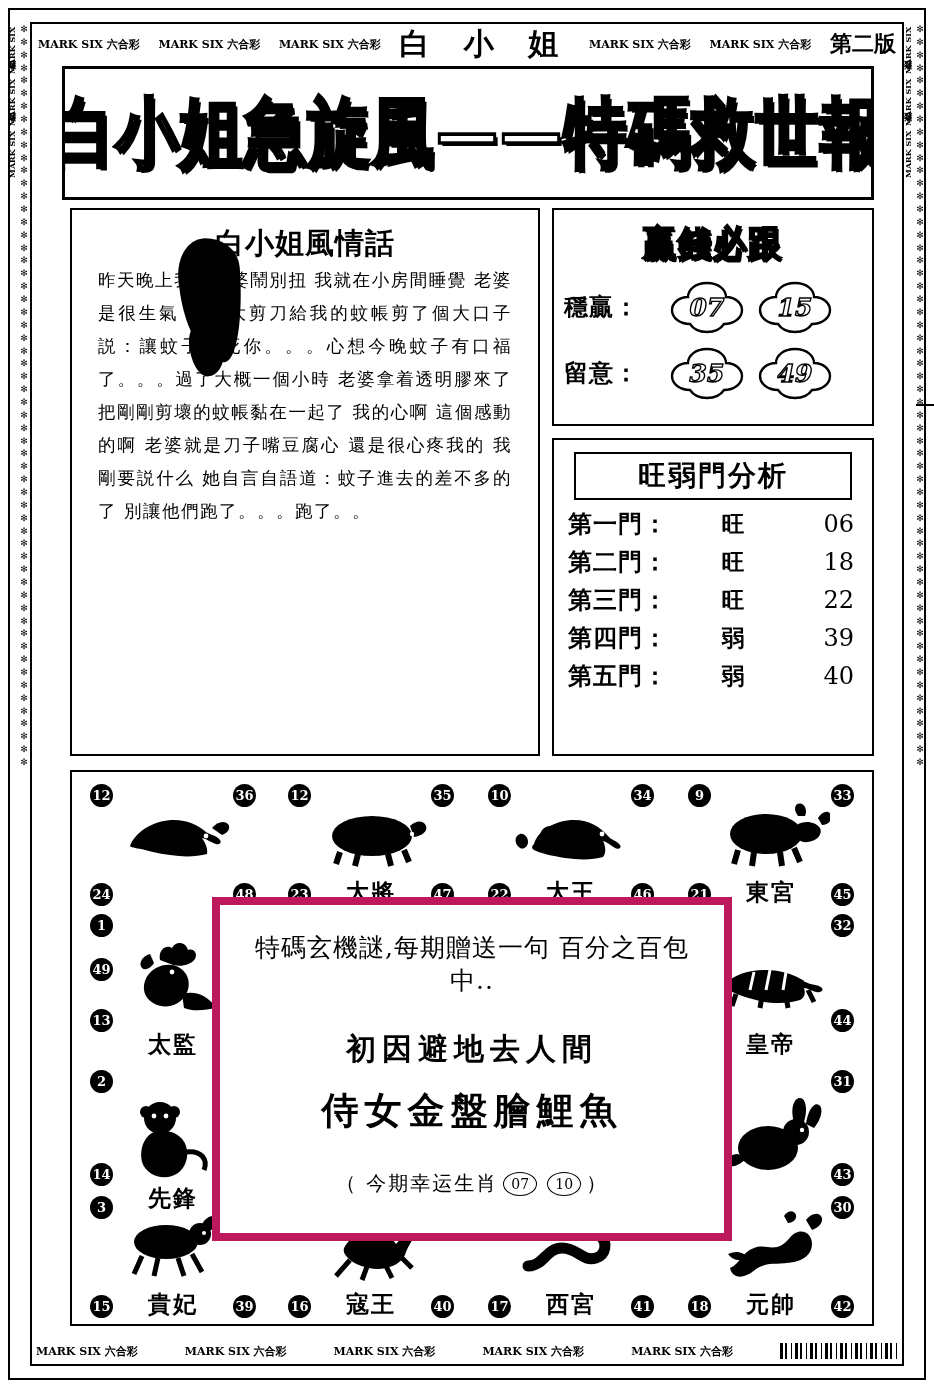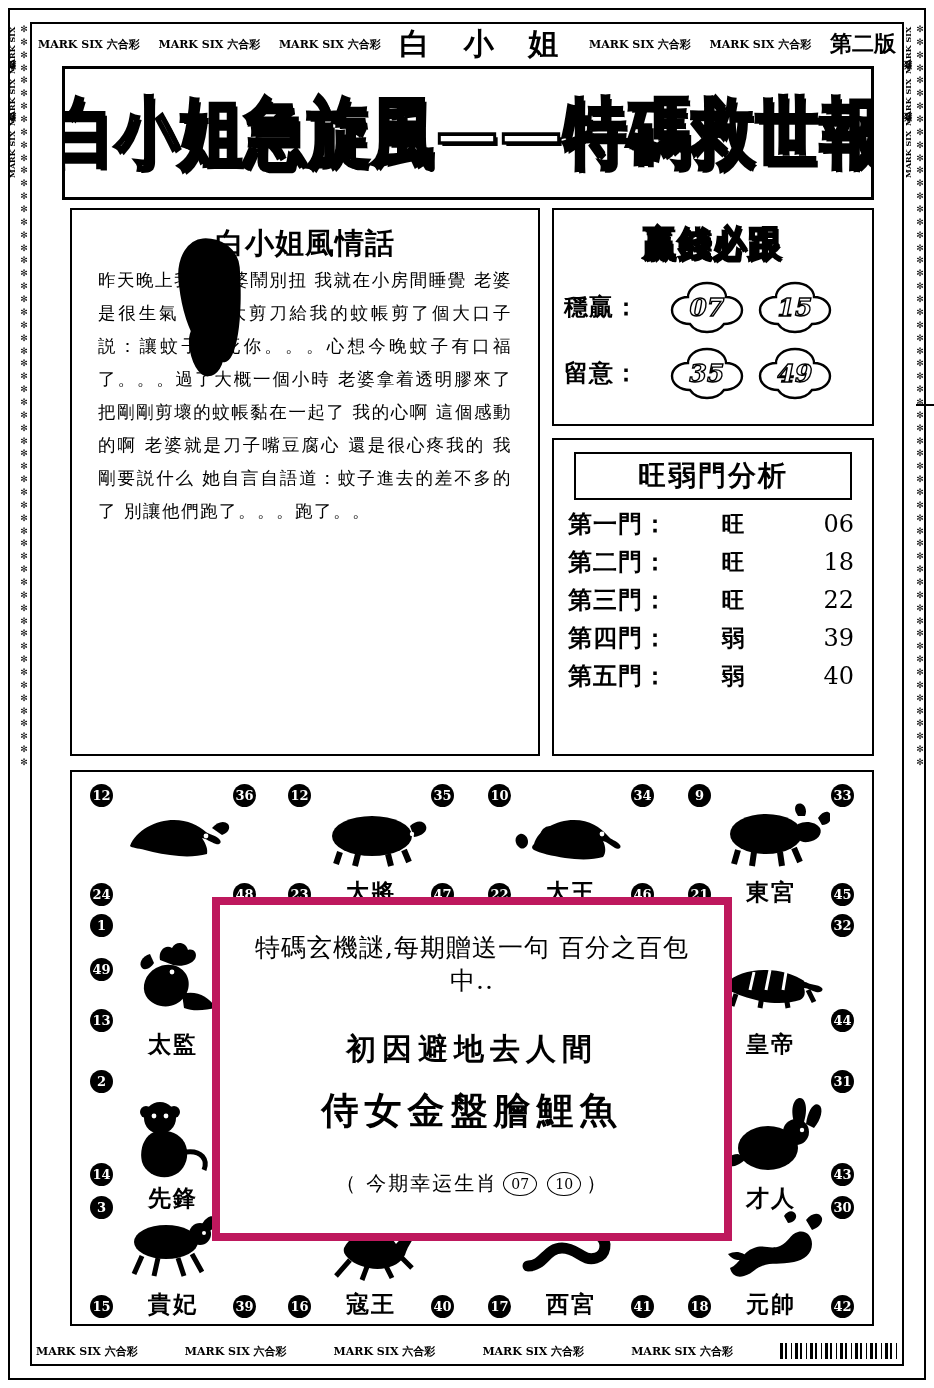--- a/index.html
+++ b/index.html
@@ -332,21 +332,20 @@
         <svg viewBox="0 0 116 86">
             <ellipse cx="54" cy="56" rx="30" ry="22" fill="#000"></ellipse>
             <circle cx="82" cy="40" r="13" fill="#000"></circle>
             <path fill="#000" d="M80 30c-4-14 0-24 6-24 6 0 8 12 4 24zM92 32c2-14 8-22 13-19 5 3 2 15-5 23z"></path>
             <circle cx="88" cy="38" r="2.2" fill="#fff"></circle>
             <path fill="#000" d="M24 62c-8 0-14 6-12 12 8 2 16-2 20-8z"></path>
           </svg>
       </div>
       <div class="nbadge" style="left:8px;bottom:30px;">19</div>
       <div class="nbadge" style="right:8px;bottom:30px;">43</div>
-      <div class="name">才人</div>
     </div>
 
     <div class="cell" style="left:10px;top:422px;">
       <div class="nbadge tl">3</div>
       <div class="nbadge tr">27</div>
       <div class="animal">
         <svg viewBox="0 0 116 74">
             <ellipse cx="50" cy="34" rx="32" ry="17" fill="#000"></ellipse>
             <circle cx="84" cy="26" r="11" fill="#000"></circle>
             <path fill="#000" d="M86 16c6-10 14-10 14-2 0 6-6 10-12 10z"></path>

